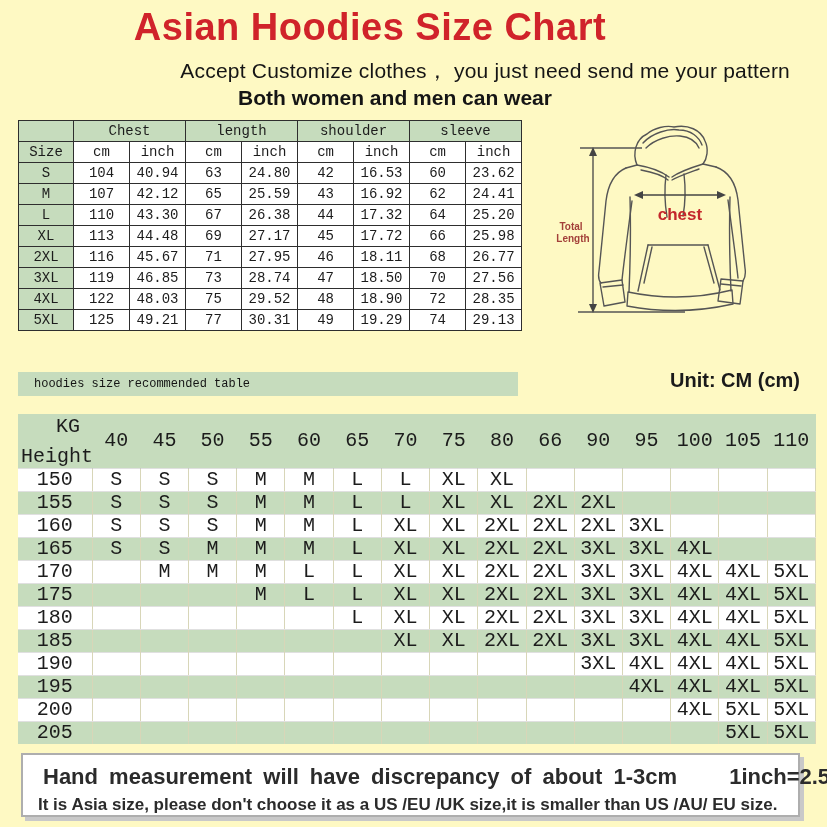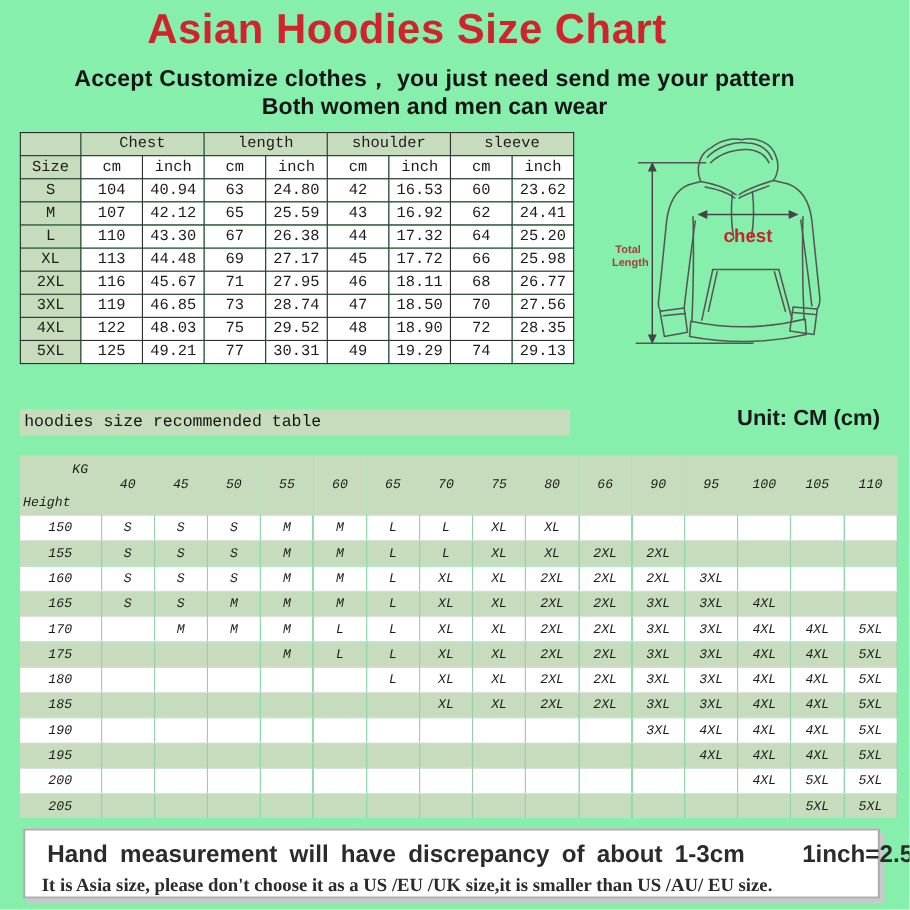--- a/index.html
+++ b/index.html
@@ -3,73 +3,73 @@
 <meta charset="utf-8">
 <style>
   :root{
     --green:#c6dcbd;
     --title_red:#d0232a;
     --chest_red:#c4272b;
     --length_red:#a3403a;
     --diagonal_blue:#a9c6da;
   }
   html,body{margin:0;padding:0;background:#ffffff;}
-  .page{position:relative;width:827px;height:827px;background:#86efac;overflow:hidden;
+  .page{position:relative;width:827px;height:827px;background:#fef9c3;overflow:hidden;
         font-family:"Liberation Sans",sans-serif;}
 
   
   .title{position:absolute;left:0;top:6px;width:740px;text-align:center;
          font-size:38px;font-weight:bold;color:var(--title_red);letter-spacing:0.5px;}
-  .sub1{position:absolute;left:0;top:57px;width:790px;text-align:center;
-        font-size:21px;font-weight:bold;color:#151515;letter-spacing:0.2px;}
+  .sub1{position:absolute;left:0;top:57px;width:790px;text-align:right;
+        font-size:21px;font-weight:normal;color:#151515;letter-spacing:0.2px;}
   .sub2{position:absolute;left:0;top:86px;width:790px;text-align:center;
         font-size:21px;font-weight:bold;color:#151515;}
 
   
   table.size-table{position:absolute;left:18px;top:120px;width:503px;
         border-collapse:collapse;table-layout:fixed;
         font-family:"Liberation Mono",monospace;font-size:14px;color:#1c1c1c;}
   table.size-table td{border:1px solid #2e2e2e;text-align:center;height:20px;
         line-height:20px;padding:0;overflow:hidden;white-space:nowrap;}
   .st-green{background:var(--green);}
   .st-white{background:#ffffff;}
 
   
   .hoodie-wrap{position:absolute;left:540px;top:113px;width:285px;height:235px;}
 
   
   .rec-band{position:absolute;left:18px;top:372px;width:500px;height:24px;
         background:var(--green);font-family:"Liberation Mono",monospace;
-        font-size:15px;line-height:24px;color:#141414;padding-left:4px;box-sizing:border-box;}
+        font-size:12px;line-height:24px;color:#141414;padding-left:16px;box-sizing:border-box;}
   .unit-note{position:absolute;right:27px;top:369px;font-size:20px;font-weight:bold;color:#1a1a1a;}
 
   table.rec-table{position:absolute;left:18px;top:414px;width:798px;
         border-collapse:collapse;table-layout:fixed;
-        font-family:"Liberation Mono",monospace;font-size:12px;color:#1c1c1c;font-style:italic;}
+        font-family:"Liberation Mono",monospace;font-size:20px;color:#1c1c1c;}
   table.rec-table td{text-align:center;padding:0;height:22px;line-height:22px;
         border-right:1px solid rgba(170,170,170,.45);overflow:hidden;}
   table.rec-table thead td{background:var(--green);height:54px;line-height:54px;border-right:none;}
   table.rec-table tbody tr:nth-child(even) td{background:var(--green);}
   table.rec-table tbody tr:nth-child(odd) td{background:#ffffff;
         border-top:1px solid #e0e0e0;border-bottom:1px solid #e0e0e0;}
   td.diag-cell{position:relative;
         background-image:linear-gradient(to top right,
           transparent 49.3%,var(--diagonal_blue) 49.3%,
           var(--diagonal_blue) 50.9%,transparent 50.9%);}
   .diag-kg{position:absolute;top:4px;right:12px;line-height:18px;}
   .diag-height{position:absolute;bottom:2px;left:3px;line-height:18px;}
 
   
   .footer-box{position:absolute;left:21px;top:753px;width:775px;height:60px;
         border:2px solid #aeaeae;background:#ffffff;
         box-shadow:4px 4px 0 #c9c9c9;}
   .footer-l1{margin:9px 0 0 20px;font-size:22px;font-weight:bold;color:#2b2b2b;white-space:nowrap;}
   .footer-l1 .measure{word-spacing:5px;}
   .footer-l1 .conv{margin-left:46px;}
-  .footer-l2{margin:5px 0 0 15px;font-size:17px;font-weight:bold;color:#2b2b2b;white-space:nowrap;font-family:Liberation Serif, serif;}
+  .footer-l2{margin:5px 0 0 15px;font-size:17px;font-weight:bold;color:#2b2b2b;white-space:nowrap;}
 </style>
 </head>
 <body>
 
 <div class="page">
 
   <div class="title">Asian Hoodies Size Chart</div>
   <div class="sub1">Accept Customize clothes， you just need send me your pattern</div>
   <div class="sub2">Both women and men can wear</div>
 

